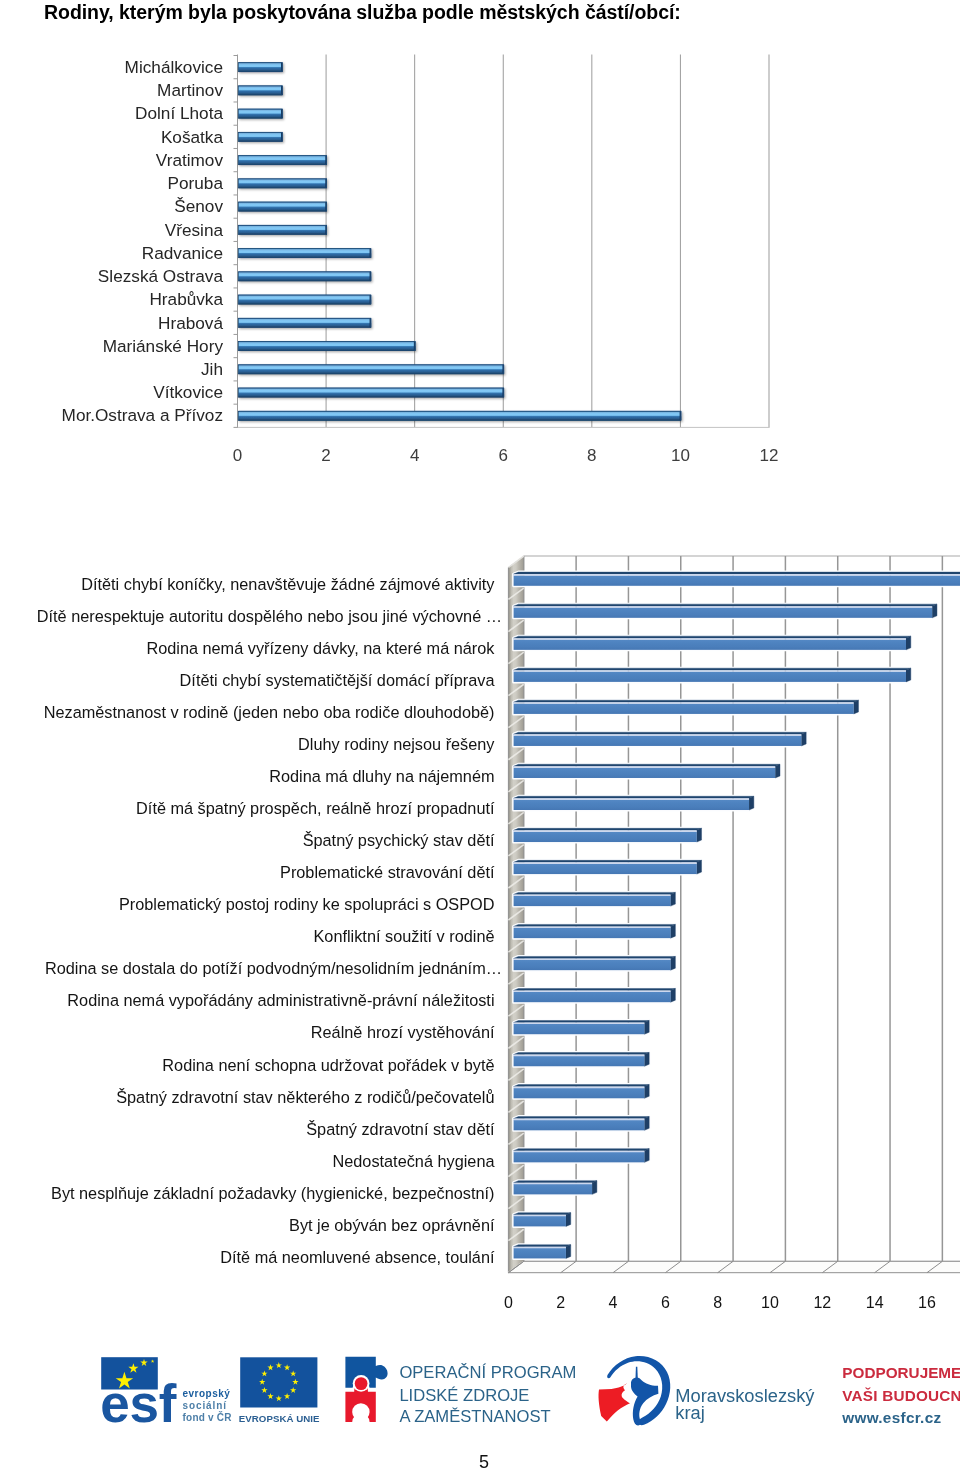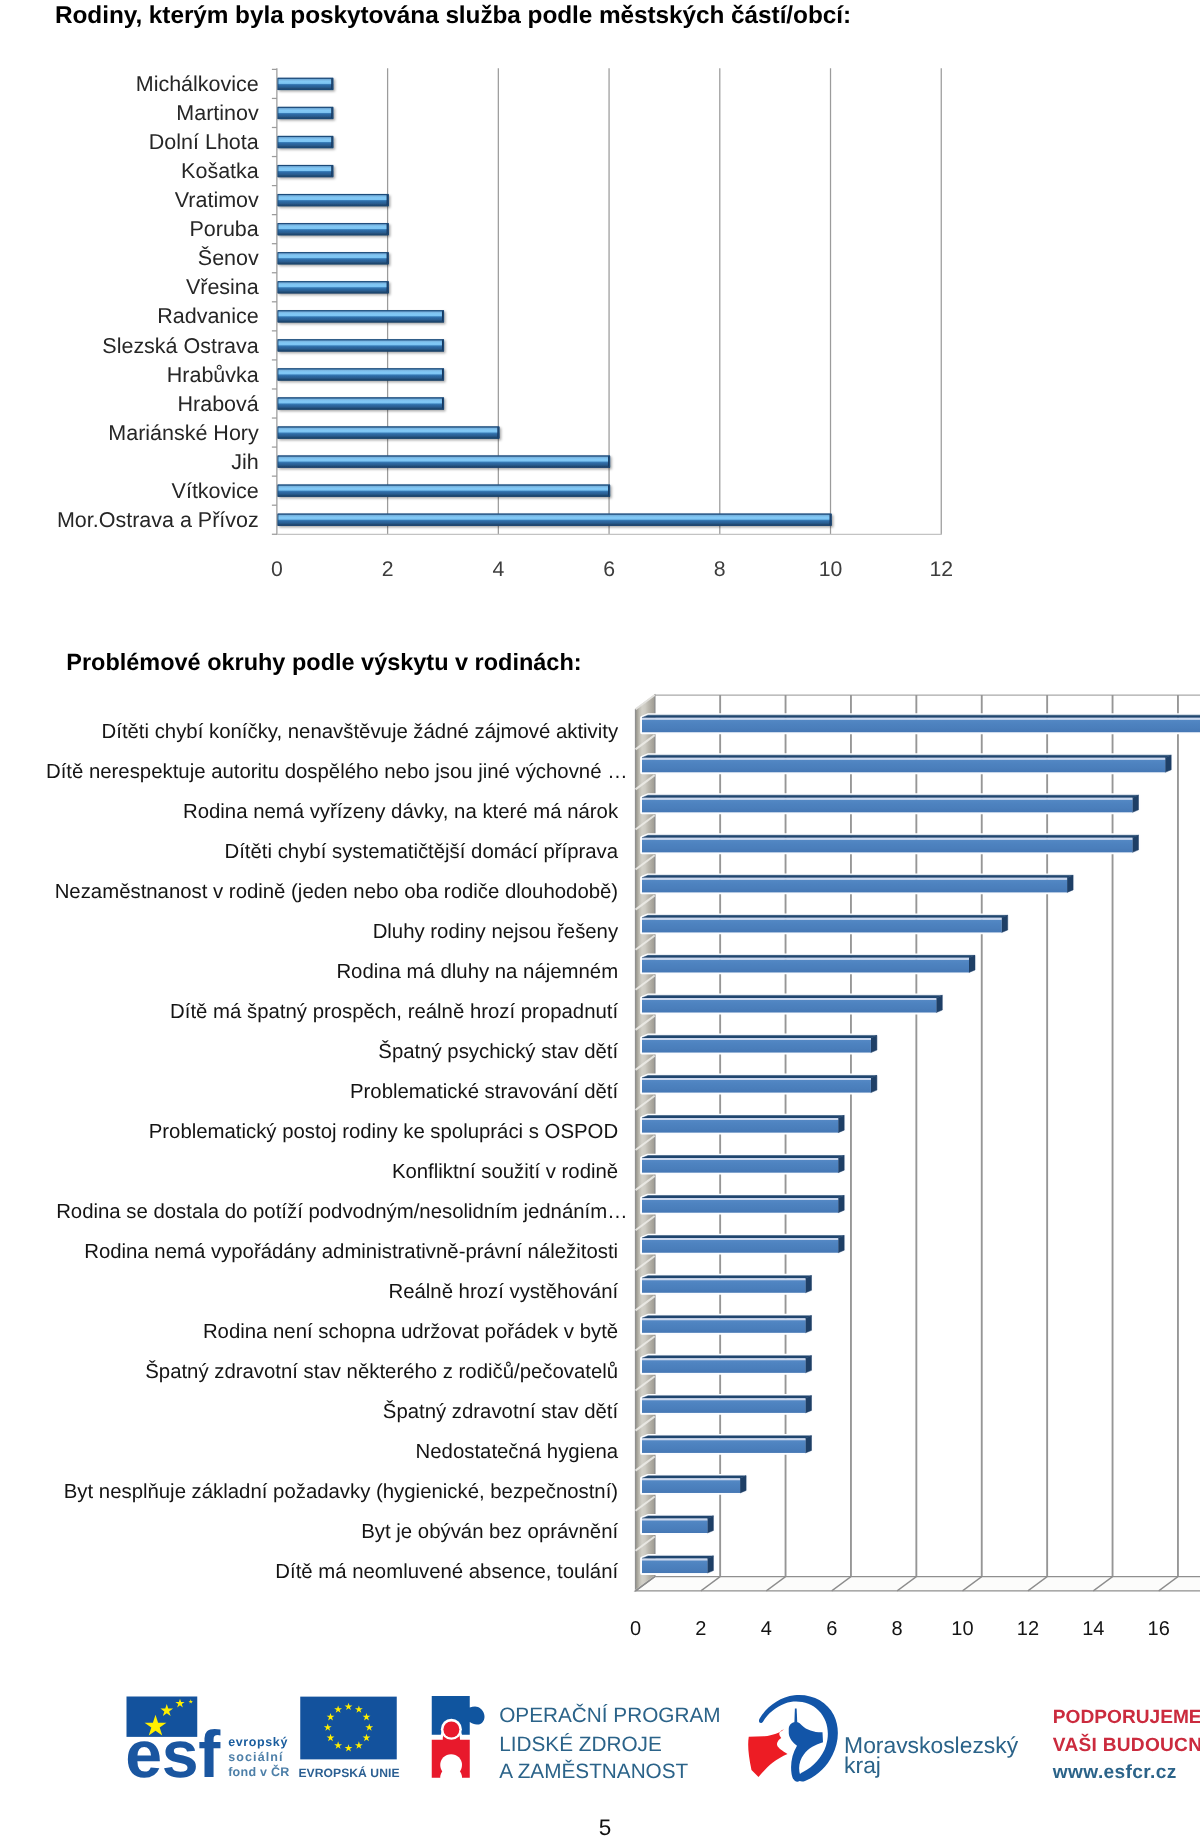--- a/index.html
+++ b/index.html
@@ -4,21 +4,21 @@
 <style>
   html,body{margin:0;padding:0;}
   body{width:960px;height:1469px;background:#ffffff;font-family:"Liberation Sans",sans-serif;position:relative;overflow:hidden;
        -webkit-font-smoothing:antialiased;}
   .page{position:absolute;left:0;top:0;width:960px;height:1102px;}
   h1.heading{position:absolute;margin:0;font-weight:bold;color:#000000;white-space:nowrap;}
   #h1{left:44px;top:3px;font-size:19.5px;line-height:1;letter-spacing:-0.05px;}
   #h2{left:53px;top:521px;font-size:18.8px;line-height:1;letter-spacing:0;}
 
   
-  #chart1{position:absolute;left:0px;top:48px;width:800px;height:420px;}
+  #chart1{position:absolute;left:16px;top:48px;width:800px;height:420px;}
 
   
   #chart2{position:absolute;left:0px;top:548px;width:960px;height:760px;margin-left:40px;}
 
   
   #footer{position:absolute;left:0;top:1340px;width:960px;height:100px;margin-left:40px;}
   .pagenum{position:absolute;left:4px;top:1453px;width:960px;text-align:center;
            font-size:18px;line-height:1;color:#111111;}
   svg{display:block;overflow:visible;}
 </style>
@@ -144,21 +144,20 @@
         <text x="221.5" y="412.59999999999997" text-anchor="middle" font-family="&quot;Liberation Sans&quot;,sans-serif" font-size="17" fill="#3d3d3d">0</text>
         <text x="310.0833333333333" y="412.59999999999997" text-anchor="middle" font-family="&quot;Liberation Sans&quot;,sans-serif" font-size="17" fill="#3d3d3d">2</text>
         <text x="398.66666666666663" y="412.59999999999997" text-anchor="middle" font-family="&quot;Liberation Sans&quot;,sans-serif" font-size="17" fill="#3d3d3d">4</text>
         <text x="487.25" y="412.59999999999997" text-anchor="middle" font-family="&quot;Liberation Sans&quot;,sans-serif" font-size="17" fill="#3d3d3d">6</text>
         <text x="575.8333333333333" y="412.59999999999997" text-anchor="middle" font-family="&quot;Liberation Sans&quot;,sans-serif" font-size="17" fill="#3d3d3d">8</text>
         <text x="664.4166666666666" y="412.59999999999997" text-anchor="middle" font-family="&quot;Liberation Sans&quot;,sans-serif" font-size="17" fill="#3d3d3d">10</text>
         <text x="753" y="412.59999999999997" text-anchor="middle" font-family="&quot;Liberation Sans&quot;,sans-serif" font-size="17" fill="#3d3d3d">12</text>
       </svg>
   </div>
 
-  <h1 class="heading" id="h2">Problémové okruhy podle výskytu v rodinách:</h1>
 
   <div id="chart2">
     <svg id="c2svg" width="960" height="760">
         <defs>
           <linearGradient id="c2wall" x1="0" y1="0" x2="1" y2="0" gradientUnits="objectBoundingBox">
             <stop offset="0%" stop-color="#97958c"></stop>
             <stop offset="8%" stop-color="#a3a198"></stop>
             <stop offset="20%" stop-color="#c0beb5"></stop>
             <stop offset="34%" stop-color="#d2d0c8"></stop>
             <stop offset="50%" stop-color="#cdcbc3"></stop>

